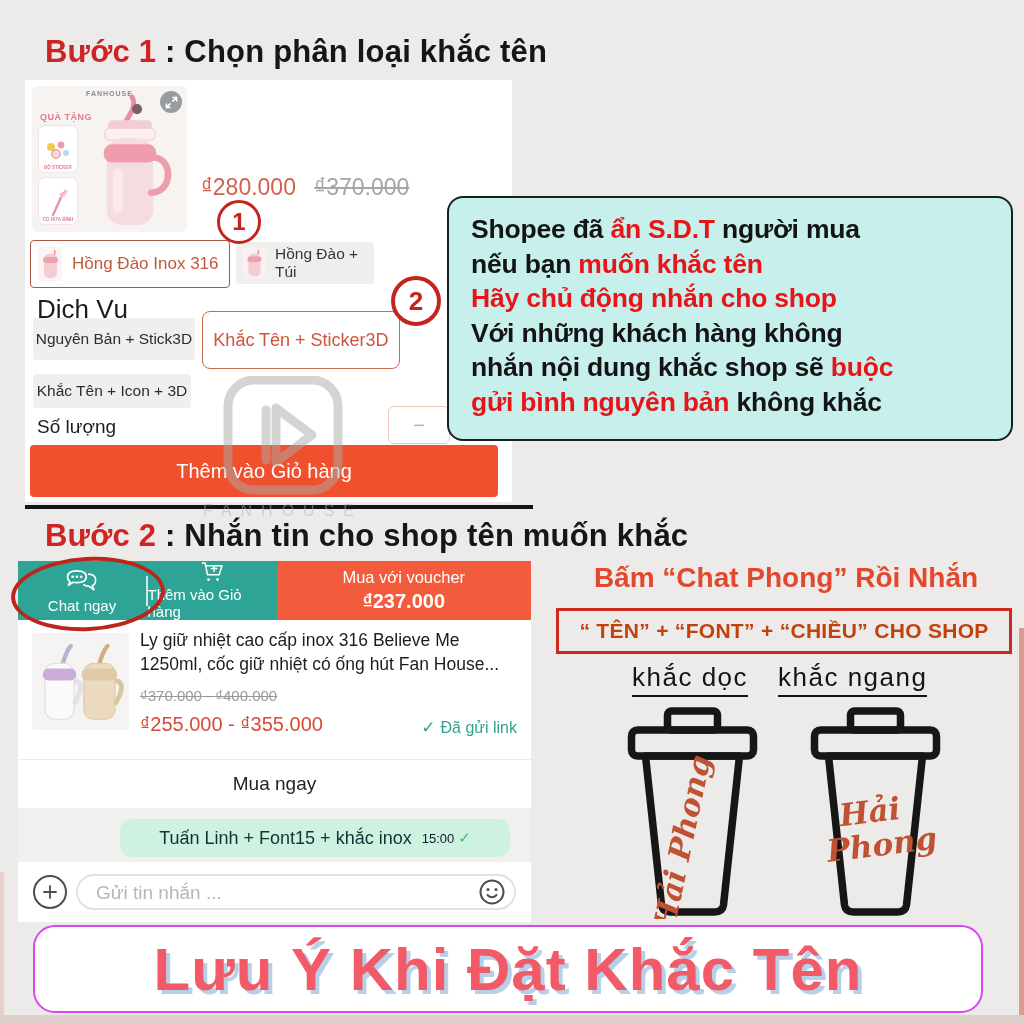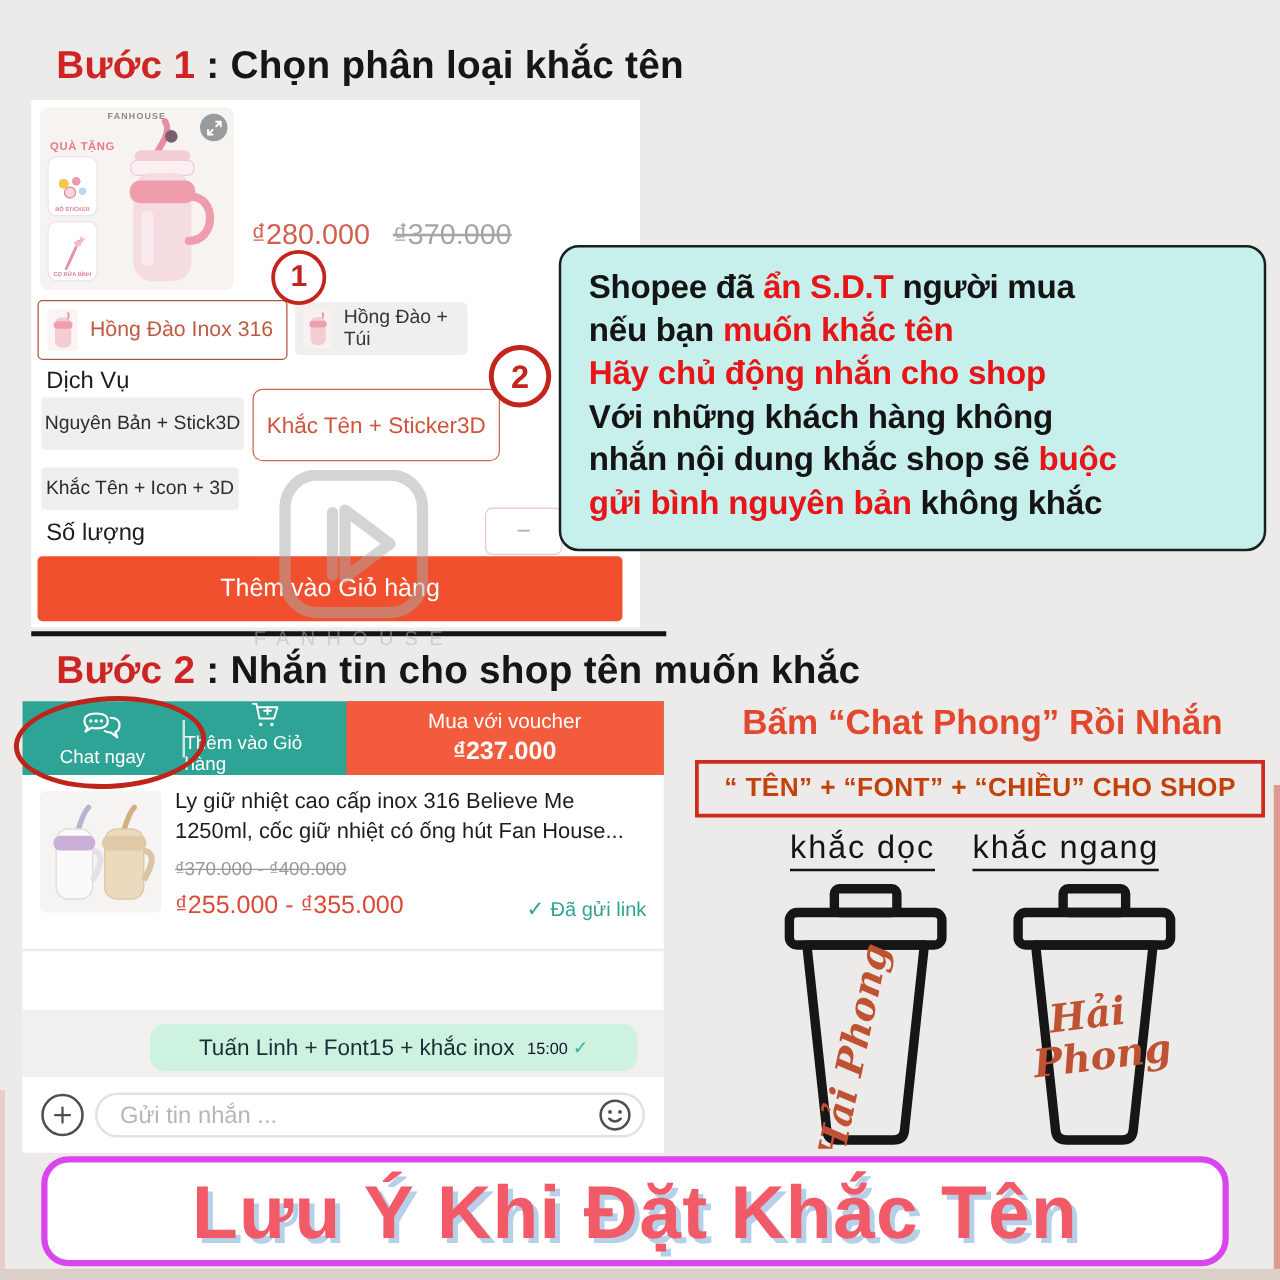--- a/index.html
+++ b/index.html
@@ -35,21 +35,21 @@
   .b1{left:217px;top:200px;width:38px;height:38px;font-size:24px;}
   .b2{left:391px;top:276px;width:42px;height:42px;font-size:26px;border-width:4px;}
 
   .variant{position:absolute;display:flex;align-items:center;gap:8px;border-radius:4px;}
   .v-sel{left:5px;top:160px;width:198px;height:46px;border:1.5px solid #AD5740;background:#fff;text-align:right;}
   .v-oth{left:211px;top:162px;width:138px;height:42px;background:#F1EFEE;}
   .vlabel{font-size:17px;color:#C05A3E;}
   .v-oth .vlabel{font-size:15.5px;color:#363636;}
   .vthumb{margin-left:5px;display:flex;}
 
-  .svc-label{position:absolute;left:12px;top:214px;font-size:19px;color:#1C1C1C;}
+  .svc-label{position:absolute;left:12px;top:214px;font-size:26px;color:#1C1C1C;}
   .svc{position:absolute;display:flex;align-items:center;justify-content:center;border-radius:3px;
        background:#F1EFEE;color:#2D2D2D;font-size:15.5px;}
   .svc1{left:8px;top:238px;width:162px;height:42px;}
   .svc2{left:177px;top:231px;width:196px;height:56px;background:#fff;border:1.5px solid #C96A4E;border-radius:8px;color:#D0543A;font-size:18px;}
   .svc3{left:8px;top:294px;width:158px;height:34px;}
   .qty-label{position:absolute;left:12px;top:336px;font-size:19px;color:#1C1C1C;}
   .stepper{position:absolute;left:363px;top:326px;width:60px;height:36px;border:1px solid #EDC6BD;border-radius:6px;
            display:flex;align-items:center;justify-content:center;color:#B5B3B3;font-size:20px;background:#fff;}
   .cartbtn{position:absolute;left:5px;top:365px;width:468px;height:52px;background:#F0502D;border-radius:4px;
            color:#fff;font-size:20px;display:flex;align-items:center;justify-content:center;}
@@ -104,21 +104,21 @@
   .headline{position:absolute;left:556px;top:562px;width:460px;text-align:center;font-size:28px;font-weight:800;color:#E2482D;}
   .redbox{position:absolute;left:556px;top:608px;width:450px;height:40px;border:3.5px solid #CD2A20;color:#c2410c;
           font-size:21px;font-weight:700;display:flex;align-items:center;justify-content:center;letter-spacing:.3px;}
   .cuplab{position:absolute;top:662px;font-size:26px;color:#141414;letter-spacing:1.5px;
           border-bottom:2.5px solid #141414;padding-bottom:2px;font-weight:500;}
   .lab1{left:632px;} .lab2{left:778px;}
   .cup{position:absolute;top:704px;}
   .cupL{left:615px;} .cupR{left:798px;}
 
   
-  .banner{position:absolute;left:33px;top:925px;width:950px;height:88px;background:#fff;border:5px solid #d946ef;
+  .banner{position:absolute;left:33px;top:925px;width:950px;height:88px;background:#fff;border:2px solid #d946ef;
           border-radius:22px;box-sizing:border-box;display:flex;align-items:center;justify-content:center;z-index:7;}
   .banner span{font-size:60px;font-weight:900;color:#F15A66;letter-spacing:1px;
                text-shadow:4px 4px 0 #B5D0E8;white-space:nowrap;}
 </style>
 </head>
 <body>
 
 <div class="canvas">
 
   <div class="edge-right"></div>
@@ -290,20 +290,21 @@
       <div>Ly giữ nhiệt cao cấp inox 316 Believe Me</div>
       <div>1250ml, cốc giữ nhiệt có ống hút Fan House...</div>
     </div>
     <div class="coldrange">₫370.000 - ₫400.000</div>
     <div class="crange">₫255.000 - ₫355.000</div>
     <div class="csent">
       <span class="chk">✓</span><span>Đã gửi link</span>
     </div>
 
     <div class="rowline"></div>
+    <div class="buynow">Mua ngay</div>
 
     <div class="msgarea">
       <div class="bubble">
         <span class="mtext">Tuấn Linh + Font15 + khắc inox</span>
         <span class="mtime">15:00</span>
         <span class="mcheck">✓</span>
       </div>
     </div>
 
     <div class="inputbar">

